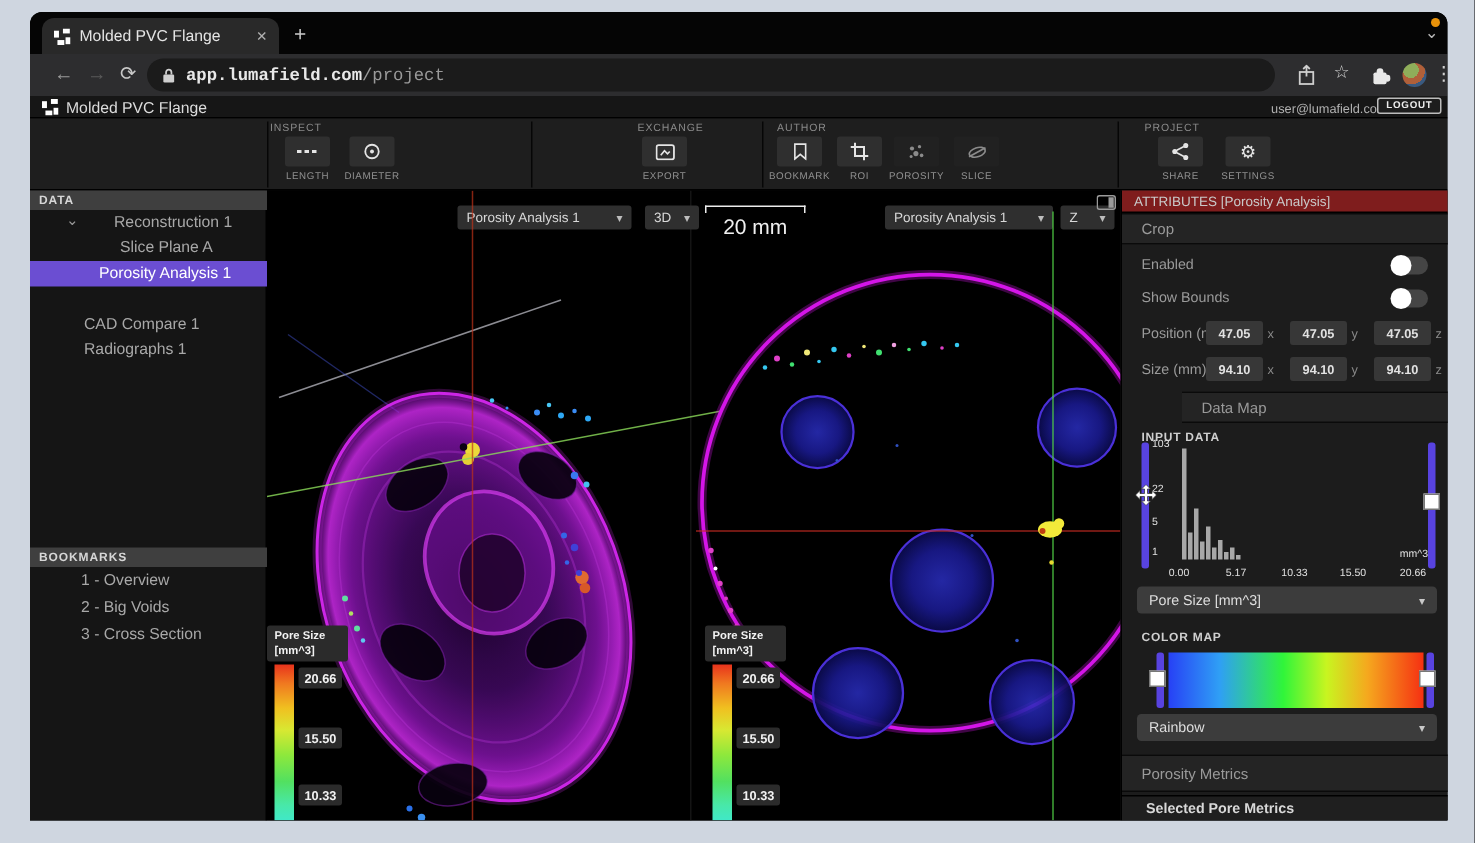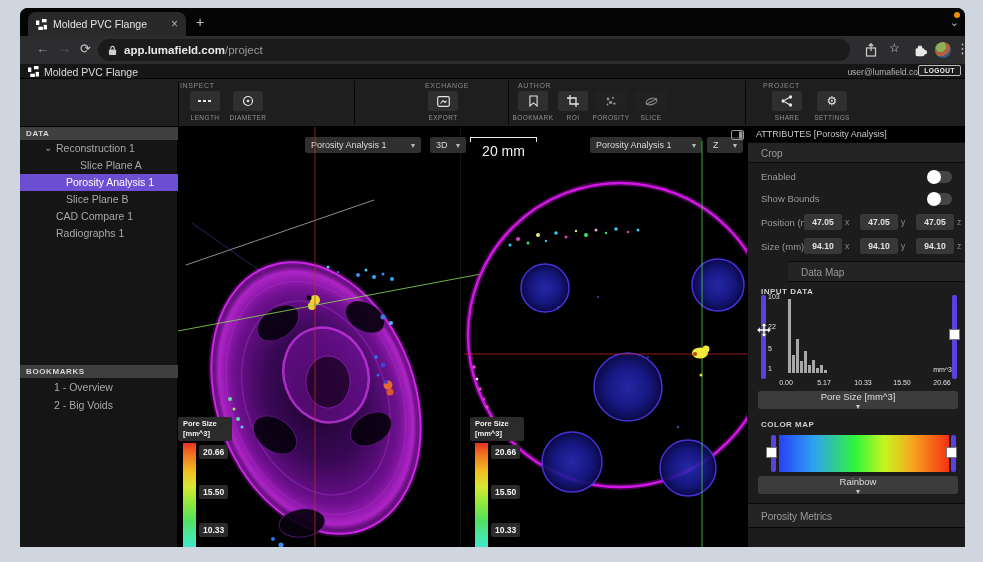--- a/index.html
+++ b/index.html
@@ -13,21 +13,21 @@
   .tab-title{font-size:10.5px;color:#e4e4e4;margin-left:6px;flex:1;white-space:nowrap;overflow:hidden;}
   .i-close::before{content:"×";} .tab .i-close{color:#b0b0b0;font-size:12px;line-height:1;}
   .i-plus::before{content:"+";} .newtab{position:absolute;left:176px;top:6px;color:#c8c8c8;font-size:14px;}
   .update-dot{position:absolute;right:5px;top:4px;width:6px;height:6px;border-radius:50%;background:#e8920a;}
   .i-chevdown::before{content:"⌄";} .strip-chev{position:absolute;right:6px;top:9px;color:#b8b8b8;font-size:11px;line-height:1;}
 
   
   .urlbar{position:absolute;left:0;top:28px;width:945px;height:28px;background:#2d2d2f;}
   .i-back::before{content:"←";} .i-fwd::before{content:"→";} .i-reload::before{content:"⟳";}
   .nav-ic{position:absolute;top:6px;font-size:13px;line-height:1;}
-  .urlpill{position:absolute;left:78px;top:3px;width:752px;height:22px;background:#1b1b1b;border-radius:12px;display:flex;align-items:center;padding:0 10px;}
+  .urlpill{position:absolute;left:78px;top:3px;width:752px;height:22px;background:#1b1b1b;border-radius:12px;display:flex;align-items:center;padding:0 10px;font-family:Liberation Mono, monospace;}
   .url-domain{font-size:11.5px;color:#e8e8e8;margin-left:7px;font-weight:bold;}
   .url-path{font-size:11.5px;color:#9a9a9a;}
   .i-star::before{content:"☆";} .i-kebab::before{content:"⋮";}
   .avatar{position:absolute;top:6px;width:16px;height:16px;border-radius:50%;background:radial-gradient(circle at 35% 30%,#8fae5a 0 34%,#b0603a 34% 62%,#3a5a80 62% 100%);}
 
   
   .appheader{position:absolute;left:0;top:56px;width:945px;height:15px;background:#161616;border-bottom:1px solid #000;}
   .apptitle{position:absolute;left:24px;top:2px;font-size:10.5px;color:#dcdcdc;}
   .email{position:absolute;right:40px;top:3px;font-size:8.5px;color:#b2b2b2;}
   .logout{position:absolute;right:4px;top:1px;font-size:6.5px;font-weight:bold;letter-spacing:.5px;color:#ececec;border:1px solid #bcbcbc;border-radius:2px;padding:1px 5px;background:#1d1d1d;}
@@ -58,36 +58,36 @@
   .scale-bracket{height:5px;border-top:1.5px solid #ececec;border-left:1.5px solid #ececec;border-right:1.5px solid #ececec;}
   .scale-text{text-align:center;font-size:14px;color:#f0f0f0;margin-top:1px;}
   .legend-box{position:absolute;width:54px;height:24px;background:#2b2b2b;border-radius:2px;color:#f2f2f2;font-size:7.5px;font-weight:bold;line-height:1.3;padding:2px 0 0 5px;z-index:4;}
   .legend-bar{position:absolute;width:13px;height:104px;z-index:4;background:linear-gradient(180deg,#e8331c 0%,#f07820 12%,#f0c020 28%,#d8e832 42%,#8ee83c 58%,#52e060 75%,#48e8a8 90%,#40e8c8 100%);}
   .legend-chip{position:absolute;background:#2b2b2b;border-radius:2px;color:#f2f2f2;font-size:8.5px;font-weight:bold;padding:2px 4px;z-index:4;}
   .vp-svg{position:absolute;left:0;top:0;z-index:1;}
   .panel-toggle{position:absolute;left:553px;top:3px;z-index:5;}
 
   
   .attrs{position:absolute;left:727px;top:0;width:218px;height:420px;background:#1c1c1c;border-left:1px solid #000;}
-  .attrs-hdr{position:absolute;left:0;top:0;width:218px;height:15px;background:#000000;font-size:9px;color:#c9c9c9;line-height:15px;padding-left:8px;border-bottom:1px solid #000;}
+  .attrs-hdr{position:absolute;left:0;top:0;width:218px;height:15px;background:#7f1d1d;font-size:9px;color:#c9c9c9;line-height:15px;padding-left:8px;border-bottom:1px solid #000;}
   .sec-hdr{position:absolute;left:0;width:218px;background:#242424;border-top:1px solid #0a0a0a;border-bottom:1px solid #0a0a0a;color:#9a9a9a;font-size:10px;padding-left:13px;}
   .row-label{position:absolute;left:13px;font-size:9.5px;color:#9a9a9a;}
   .toggle{position:absolute;right:13px;width:24px;height:12px;border-radius:6px;background:#454545;}
   .toggle .knob{position:absolute;left:-1px;top:-1px;width:14px;height:14px;border-radius:50%;background:#fff;}
   .val-box{position:absolute;width:38px;height:16px;background:#373737;border-radius:2px;color:#e2e2e2;font-size:8.5px;font-weight:bold;text-align:center;line-height:16px;}
   .axis-letter{position:absolute;font-size:8.5px;color:#8a8a8a;}
   .mini-label{position:absolute;left:13px;font-size:8px;font-weight:bold;letter-spacing:.5px;color:#cfcfcf;}
   .rail{position:absolute;width:5px;background:#5843e0;border-radius:2px;}
   .handle{position:absolute;width:11px;height:11px;background:#fff;border:1px solid #777;z-index:3;}
   .hist-ylab{position:absolute;font-size:7px;color:#e0e0e0;}
   .hist-xlab{position:absolute;top:252px;font-size:7px;color:#e0e0e0;transform:translateX(-50%);}
   .hist-unit{position:absolute;left:180px;top:239px;width:24px;text-align:right;font-size:7px;color:#e0e0e0;}
   #hist-bars{position:absolute;left:40px;top:172px;height:74px;display:flex;align-items:flex-end;gap:1px;}
   .hist-bar{width:3px;background:#a8a8a8;}
-  .dropdown{position:absolute;left:10px;width:200px;height:18px;background:#3c3c3c;border-radius:3px;display:flex;align-items:center;justify-content:space-between;padding:0 8px;font-size:9.5px;color:#dedede;flex-direction:column;}
+  .dropdown{position:absolute;left:10px;width:200px;height:18px;background:#3c3c3c;border-radius:3px;display:flex;align-items:center;justify-content:space-between;padding:0 8px;font-size:9.5px;color:#dedede;}
   .dropdown .i-caret{color:#c8c8c8;font-size:8px;}
   .cmap-bar{position:absolute;left:31px;top:308px;width:170px;height:37px;background:linear-gradient(90deg,#2741f5 0%,#2f9ff5 20%,#30f53a 45%,#c8f520 62%,#f5a81e 78%,#f53012 100%);}
   .sel-metrics{position:absolute;left:0;top:403px;width:218px;height:17px;background:#1f1f1f;border-top:1px solid #000;color:#d8d8d8;font-size:9.5px;font-weight:bold;line-height:17px;padding-left:16px;}
   .i-gear::before{content:"⚙";}
 </style>
 </head>
 <body>
 
 <div class="window">
 
@@ -234,33 +234,33 @@
     <div class="tb-btn" style="left:797px;">
       <span class="i-gear" style="color:#e5e5e5;font-size:12px;line-height:1;"></span>
     </div>
     <span class="tb-cap" style="left:812px;">SETTINGS</span>
   </div>
 
   <div class="main">
 
     <div class="sidebar">
       <div class="side-hdr" style="top:0;">DATA</div>
-      <div class="tree-item" style="top:13px;padding-left:36px;">
+      <div class="tree-item" style="top:13px;padding-left:56px;">
         <span class="tree-chev i-treechev"></span>
         <span>Reconstruction 1</span>
       </div>
       <div class="tree-item" style="top:30px;padding-left:60px;"><span>Slice Plane A</span></div>
       <div class="tree-item sel" style="top:47px;padding-left:46px;"><span>Porosity Analysis 1</span></div>
-      <div class="tree-item" style="top:64px;padding-left:46px;"><span>Slice Plane B</span></div>
       <div class="tree-item" style="top:81px;padding-left:36px;"><span>CAD Compare 1</span></div>
       <div class="tree-item" style="top:98px;padding-left:36px;"><span>Radiographs 1</span></div>
 
       <div class="side-hdr" style="top:238px;">BOOKMARKS</div>
       <div class="tree-item" style="top:252px;padding-left:34px;"><span>1 - Overview</span></div>
       <div class="tree-item" style="top:270px;padding-left:34px;"><span>2 - Big Voids</span></div>
+      <div class="tree-item" style="top:288px;padding-left:34px;"><span>3 - Cross Section</span></div>
     </div>
 
     <div class="viewport">
       <svg class="vp-svg" width="569" height="420" viewBox="0 0 569 420">
         <defs>
           <radialGradient id="gFlange" cx="50%" cy="50%" r="50%">
             <stop offset="0%" stop-color="#2a0540" stop-opacity="0.65"></stop>
             <stop offset="45%" stop-color="#6a10a0" stop-opacity="0.55"></stop>
             <stop offset="78%" stop-color="#a018d0" stop-opacity="0.72"></stop>
             <stop offset="93%" stop-color="#cc2ae8" stop-opacity="0.9"></stop>
@@ -494,15 +494,16 @@
       <div class="rail" style="left:203px;top:308px;height:37px;"></div>
       <div class="handle" style="left:18px;top:320px;"></div>
       <div class="handle" style="left:198px;top:320px;"></div>
 
       <div class="dropdown" style="top:349px;">
         <span>Rainbow</span>
           <span class="i-caret"></span>
       </div>
 
       <div class="sec-hdr" style="top:376px;height:25px;line-height:25px;">Porosity Metrics</div>
+      <div class="sel-metrics">Selected Pore Metrics</div>
     </div>
   </div>
 </div>
 
 </body></html>

